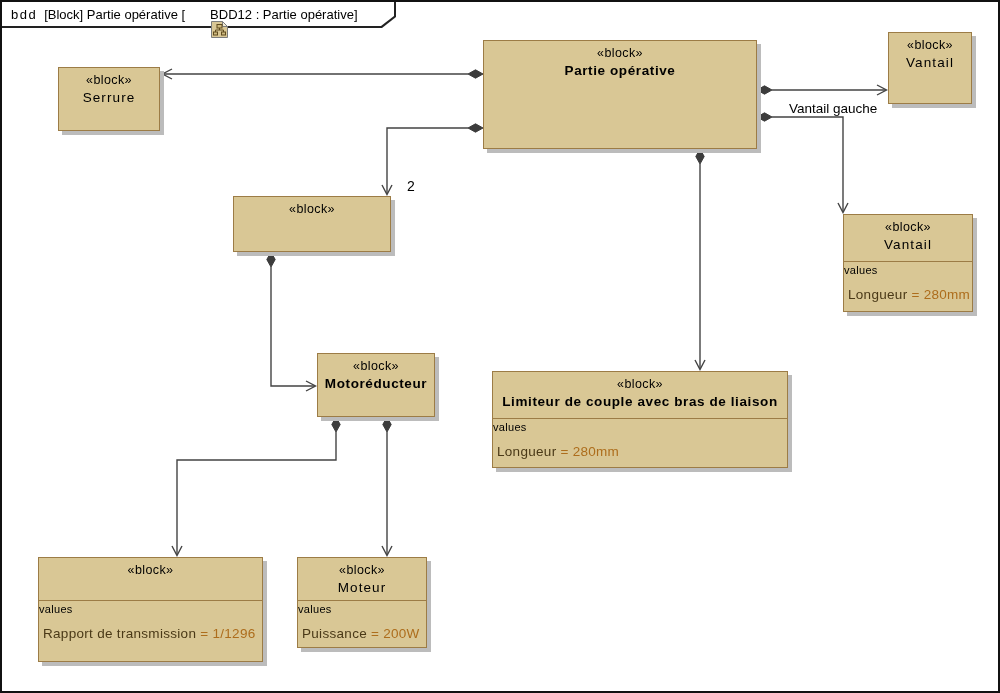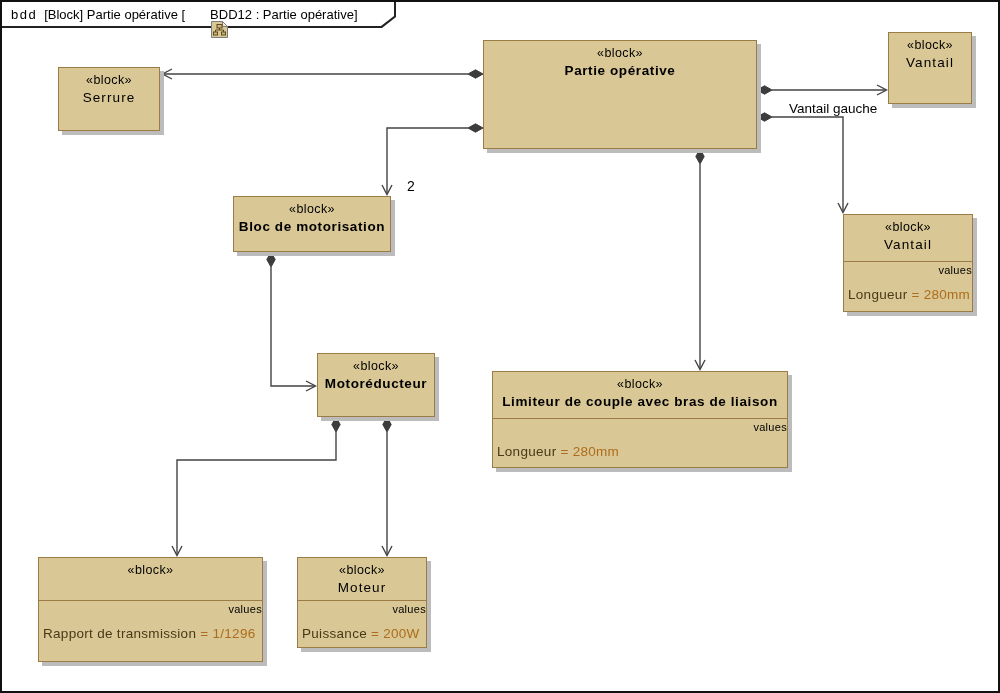--- a/index.html
+++ b/index.html
@@ -47,21 +47,21 @@
     text-align:center; font-size:12.5px; letter-spacing:0.4px; line-height:1.3;
   }
   .bname {
     text-align:center; font-size:13.5px; letter-spacing:1.1px; line-height:1.45;
   }
   .bold .bname { font-weight:bold; letter-spacing:0.6px; }
   .compartment {
     border-top:1.5px solid #9c7c46; flex:1;
   }
   .values-label {
-    text-align:right; font-size:11px; margin-top:2px; letter-spacing:0.3px;
+    text-align:left; font-size:11px; margin-top:2px; letter-spacing:0.3px;
   }
   .value-line {
     font-size:13.5px; padding-left:4px; margin-top:11px;
     letter-spacing:0.3px; white-space:nowrap;
   }
   .vn { color:#4a3917; }
   .vo { color:#ad6d1c; margin:0 4px; }
   .vv { color:#ad6d1c; }
   
   .conn-label {
@@ -175,21 +175,20 @@
 <div class="block" style="left:888px; top:32px; width:84px; height:72px;">
   <div class="title">
     <div class="stereo">«block»</div>
     <div class="bname">Vantail</div>
   </div>
 </div>
 
 <div class="block bold" style="left:233px; top:196px; width:158px; height:56px;">
   <div class="title">
     <div class="stereo">«block»</div>
-    <div class="bname">Bloc de motorisation</div>
   </div>
 </div>
 
 <div class="block" style="left:843px; top:214px; width:130px; height:98px;">
   <div class="title" style="height:42px;">
     <div class="stereo">«block»</div>
     <div class="bname">Vantail</div>
   </div>
   <div class="compartment">
     <div class="values-label">values</div>

